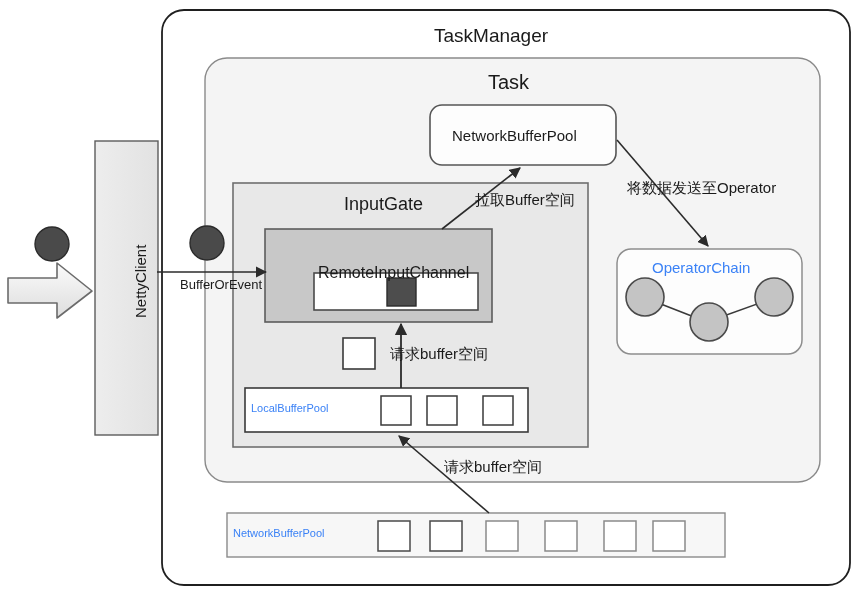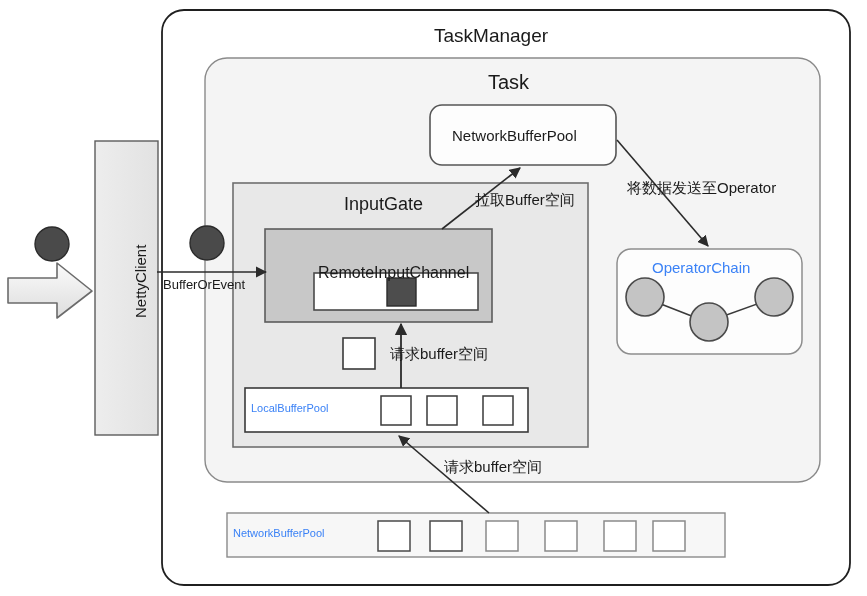--- a/index.html
+++ b/index.html
@@ -122,21 +122,21 @@
   <div class="lbl t-sni" style="left:452px;top:128px;">NetworkBufferPool</div>
 
   <div class="lbl t-opchain" style="left:652px;top:260px;">OperatorChain</div>
 
   <div class="lbl t-pool" style="left:251px;top:403px;">LocalBufferPool</div>
 
   <div class="lbl t-pool" style="left:233px;top:528px;">NetworkBufferPool</div>
 
   <div class="lbl t-netty" style="left:133px;top:318px;">NettyClient</div>
 
-  <div class="lbl t-boe" style="left:163px;top:278px;">BufferOrEvent</div>
+  <div class="lbl t-boe" style="left:180px;top:278px;">BufferOrEvent</div>
 
   <div class="lbl t-cn" style="left:475px;top:192px;">拉取Buffer空间</div>
 
   <div class="lbl t-cn" style="left:627px;top:180px;">将数据发送至Operator</div>
 
   <div class="lbl t-cn" style="left:390px;top:346px;">请求buffer空间</div>
 
   <div class="lbl t-cn" style="left:444px;top:459px;">请求buffer空间</div>
 
 </div>

